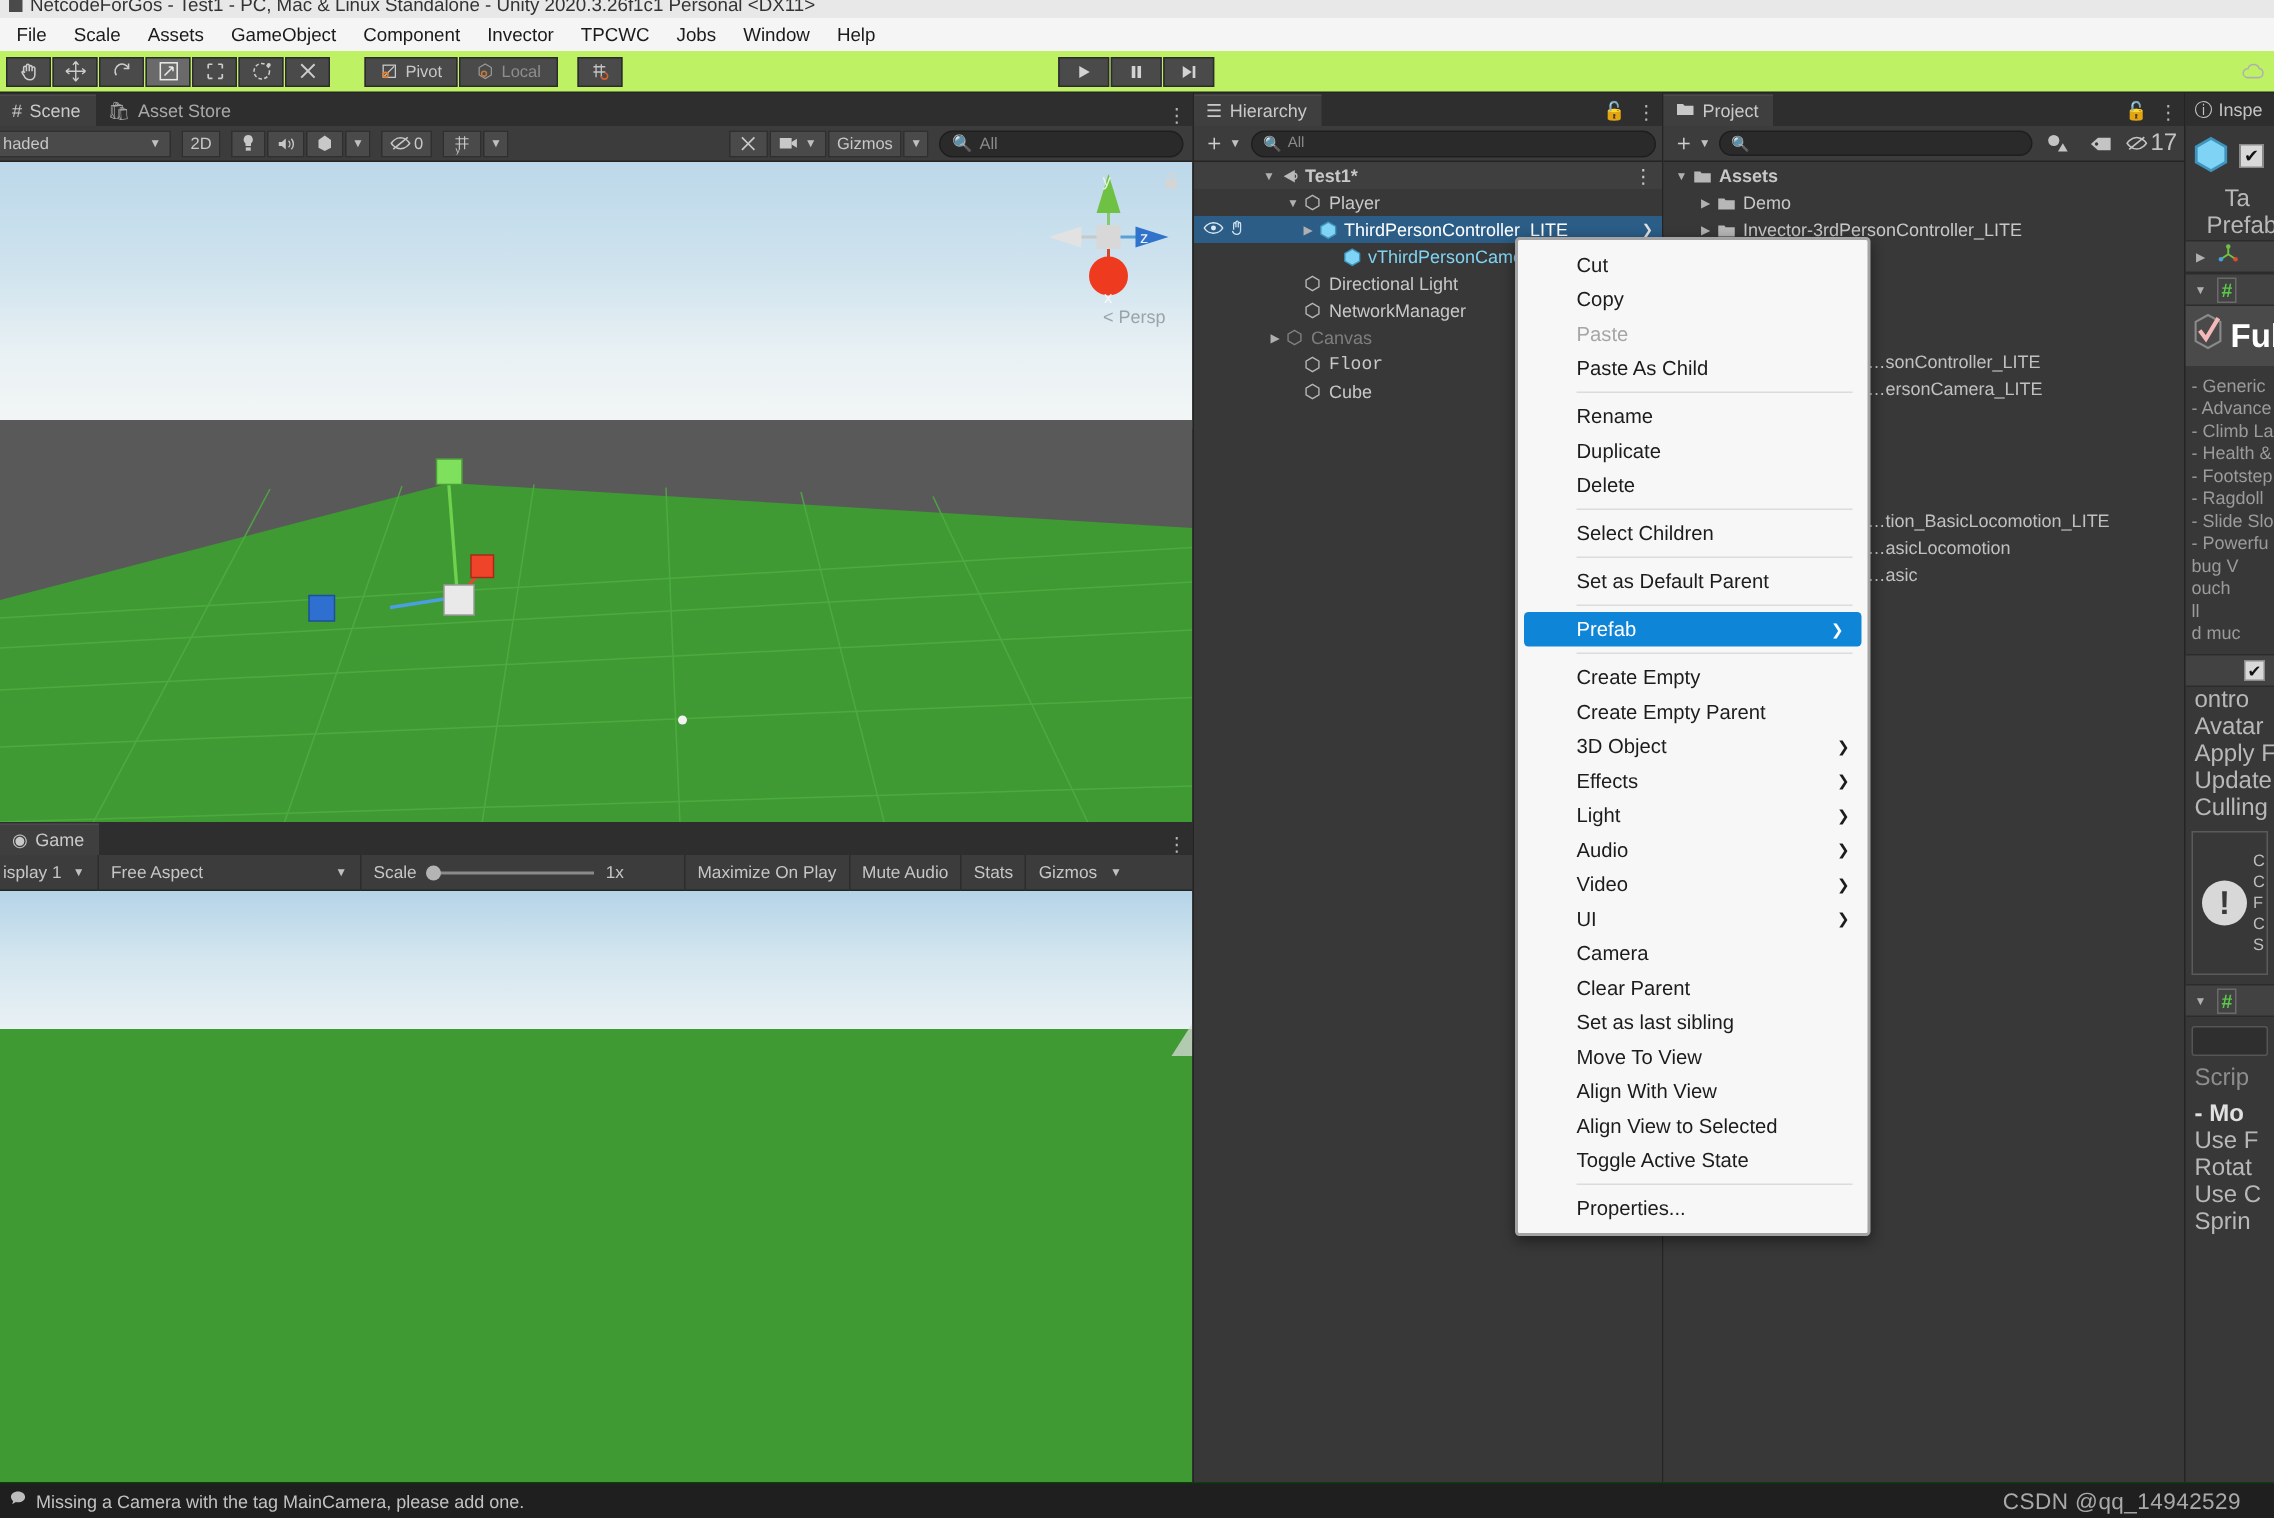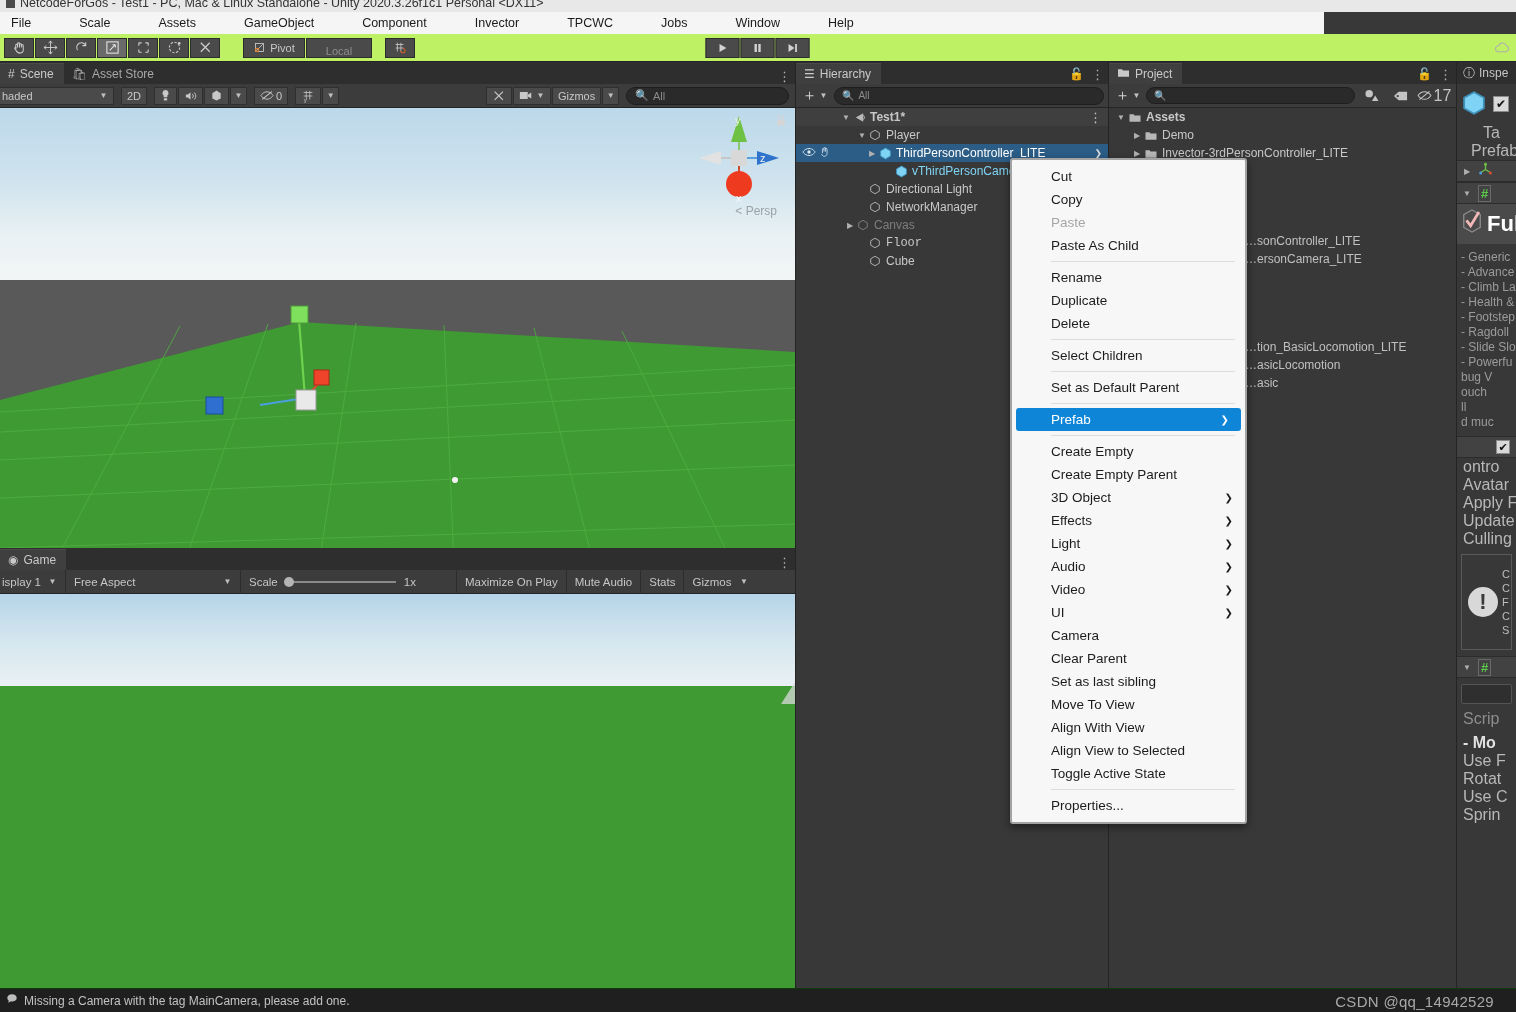--- a/index.html
+++ b/index.html
@@ -15,23 +15,23 @@
   
   .titlebar {
     position:absolute; left:0; top:-6px; width:1516px; height:18px;
     background:#e8e8e8; color:#333; font-size:12.5px;
     display:flex; align-items:center; padding-left:6px; overflow:hidden;
   }
   .titlebar .tb-dot { width:9px; height:9px; background:#4a4a4a; margin-right:5px; flex:none; }
 
   
   .menubar {
-    position:absolute; left:0; top:12px; width:1324px; height:22px;
+    position:absolute; left:0; top:12px; width:1516px; height:22px;
     background:#f5f5f5; color:#1a1a1a; display:flex; align-items:center;
-    font-size:12.5px; padding-left:2px;gap:30px;
+    font-size:12.5px; padding-left:2px;
   }
   .menubar .mi { padding:2px 9px; white-space:nowrap; }
 
   
   .toolbar {
     position:absolute; left:0; top:34px; width:1516px; height:28px;
     background:#bef264; border-bottom:1px solid #242424;
     display:flex; align-items:center;
   }
   .tbgroup { display:flex; align-items:center; margin-left:4px; }
@@ -245,21 +245,21 @@
 
     <div class="tbgroup" style="margin-left:22px;">
       <div class="tbtn" style="min-width:62px; gap:4px;">
         <svg width="13" height="13" viewBox="0 0 16 16">
             <rect x="3" y="3" width="10" height="10" fill="none" stroke="#d0d0d0" stroke-width="1"></rect>
             <path d="M4 12L12 4" stroke="#d0d0d0" stroke-width="1"></path>
             <circle cx="5" cy="11" r="2" fill="none" stroke="#e08030" stroke-width="1.4"></circle>
           </svg>
         <span>Pivot</span>
       </div>
-      <div class="tbtn" style="min-width:66px; gap:4px; color:#8e8e8e;flex-direction:column;">
+      <div class="tbtn" style="min-width:66px; gap:4px; color:#8e8e8e;">
         <svg width="13" height="13" viewBox="0 0 16 16">
             <path d="M8 2l5 3v6l-5 3-5-3V5z" fill="none" stroke="#9a9a9a" stroke-width="1"></path>
             <circle cx="7" cy="10" r="2" fill="none" stroke="#c07a38" stroke-width="1.3"></circle>
           </svg>
         <span>Local</span>
       </div>
       <div class="tbtn sep">
         <svg width="14" height="14" viewBox="0 0 16 16">
             <path d="M3 4h9M3 8h9M5 2v10M9 2v10" stroke="#c4c4c4" stroke-width="1"></path>
             <path d="M9 11a2.4 2.4 0 102.4-2.4" fill="none" stroke="#d06030" stroke-width="1.2"></path>

